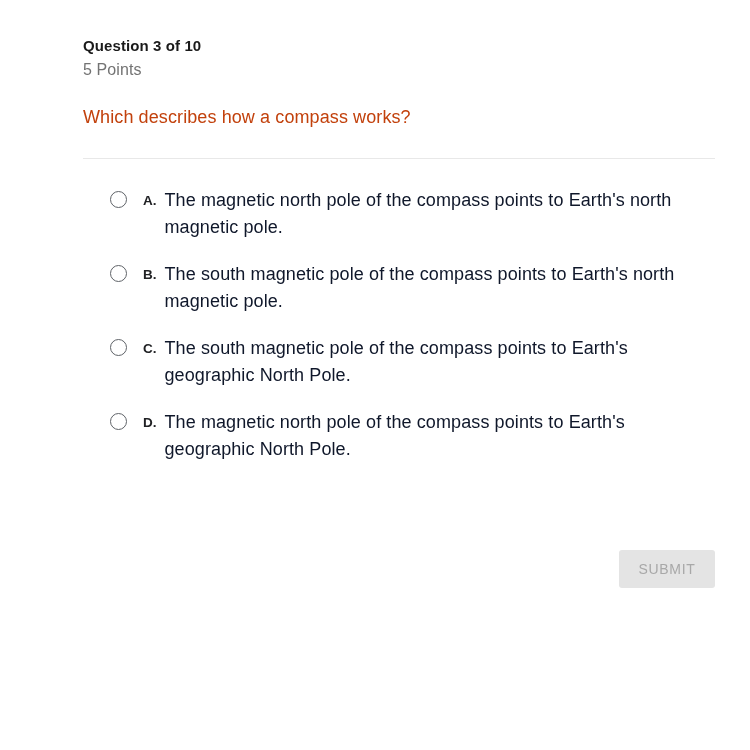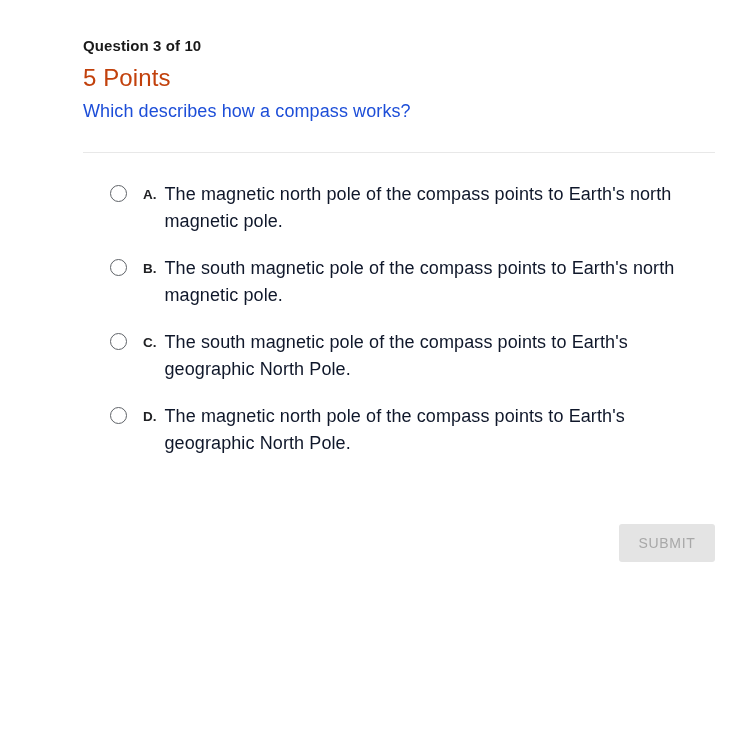--- a/index.html
+++ b/index.html
@@ -29,34 +29,34 @@
 
   .question-meta {
     font-size: 15px;
     font-weight: bold;
     color: #1a1a1a;
     line-height: 20px;
     letter-spacing: 0.1px;
   }
 
   .points-label {
-    font-size: 24px;
+    font-size: 16px;
     font-weight: normal;
-    color: #c2410c;
+    color: #737373;
     line-height: 26px;
-    margin-top: 9px;
+    margin-top: 1px;
     letter-spacing: 0.1px;
   }
 
   .question-prompt {
     font-size: 18px;
     font-weight: normal;
-    color: #1d4ed8;
+    color: #c2410c;
     line-height: 26px;
-    margin-top: 7px;
+    margin-top: 21px;
     letter-spacing: 0.1px;
   }
 
   .divider {
     height: 1px;
     background: #e8e8e8;
     width: 632px;
     margin-top: 28px;
   }
 
@@ -104,21 +104,21 @@
     font-weight: normal;
     color: #0f172a;
     line-height: 27px;
     max-width: 516px;
     letter-spacing: 0.1px;
   }
 
   .submit-area {
     position: absolute;
     left: 0;
-    top: 524px;
+    top: 550px;
     width: 715px;
     display: flex;
     justify-content: flex-end;
   }
 
   .submit-button {
     display: inline-block;
     min-width: 96px;
     padding: 11px 18px;
     background: #e4e4e4;

